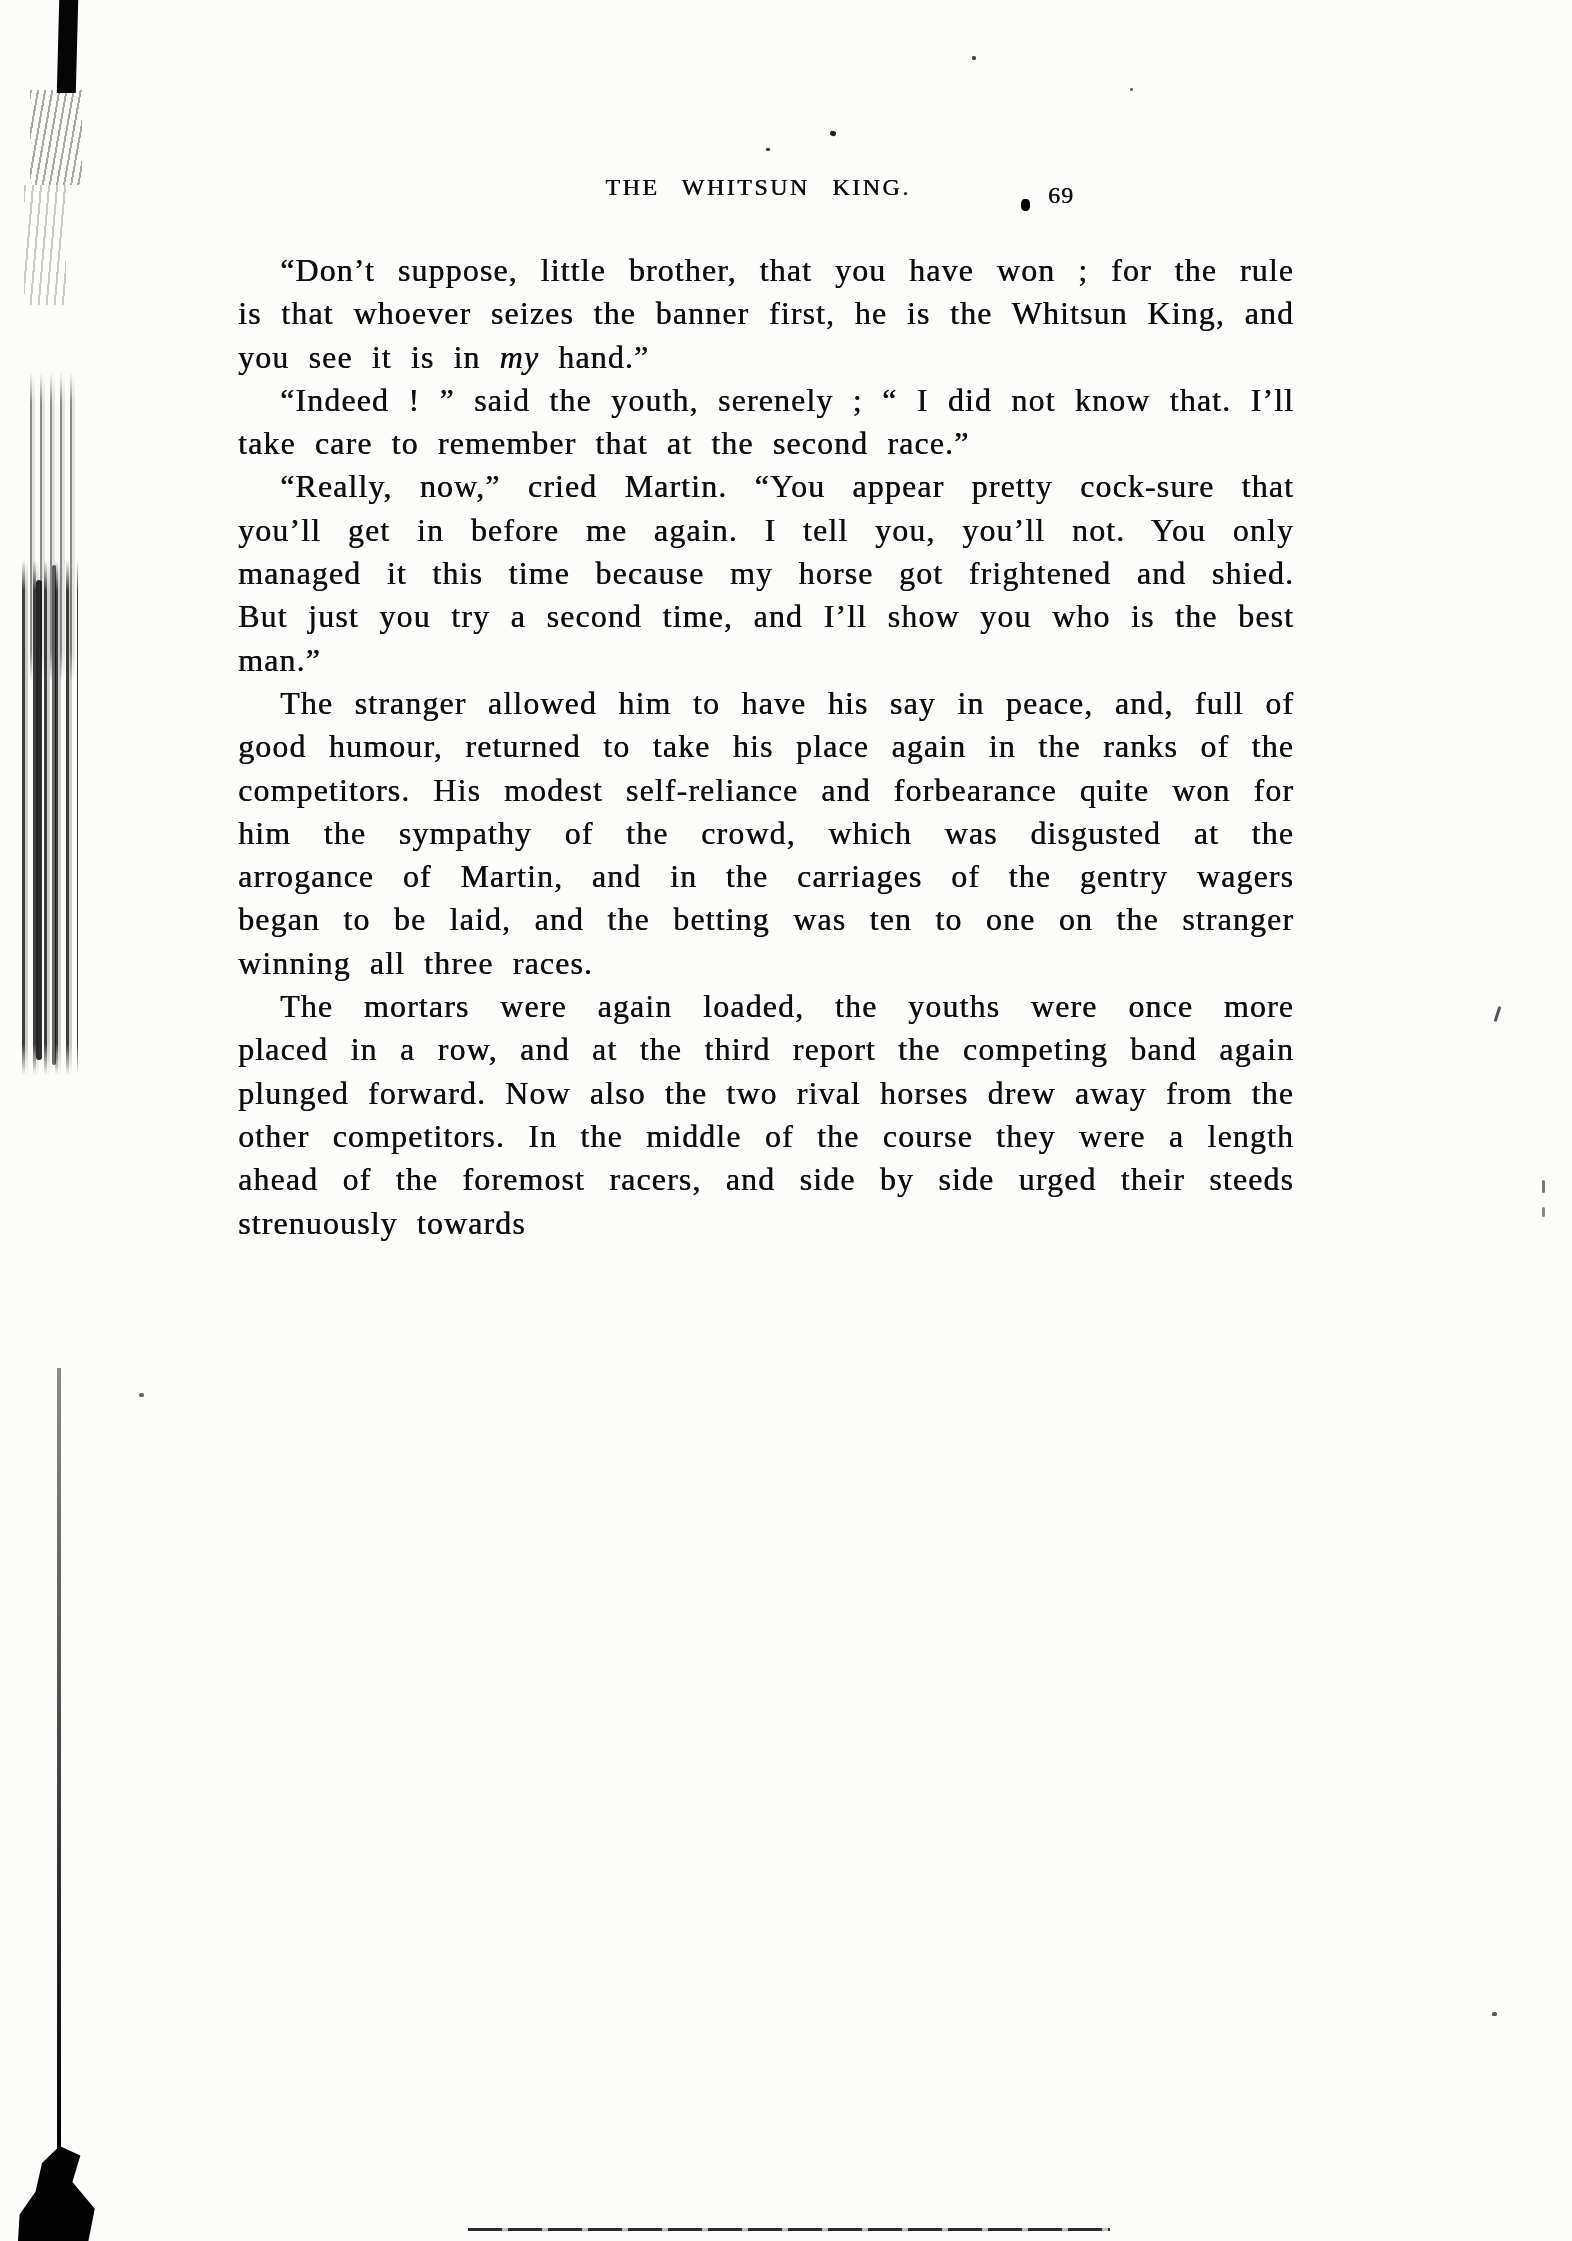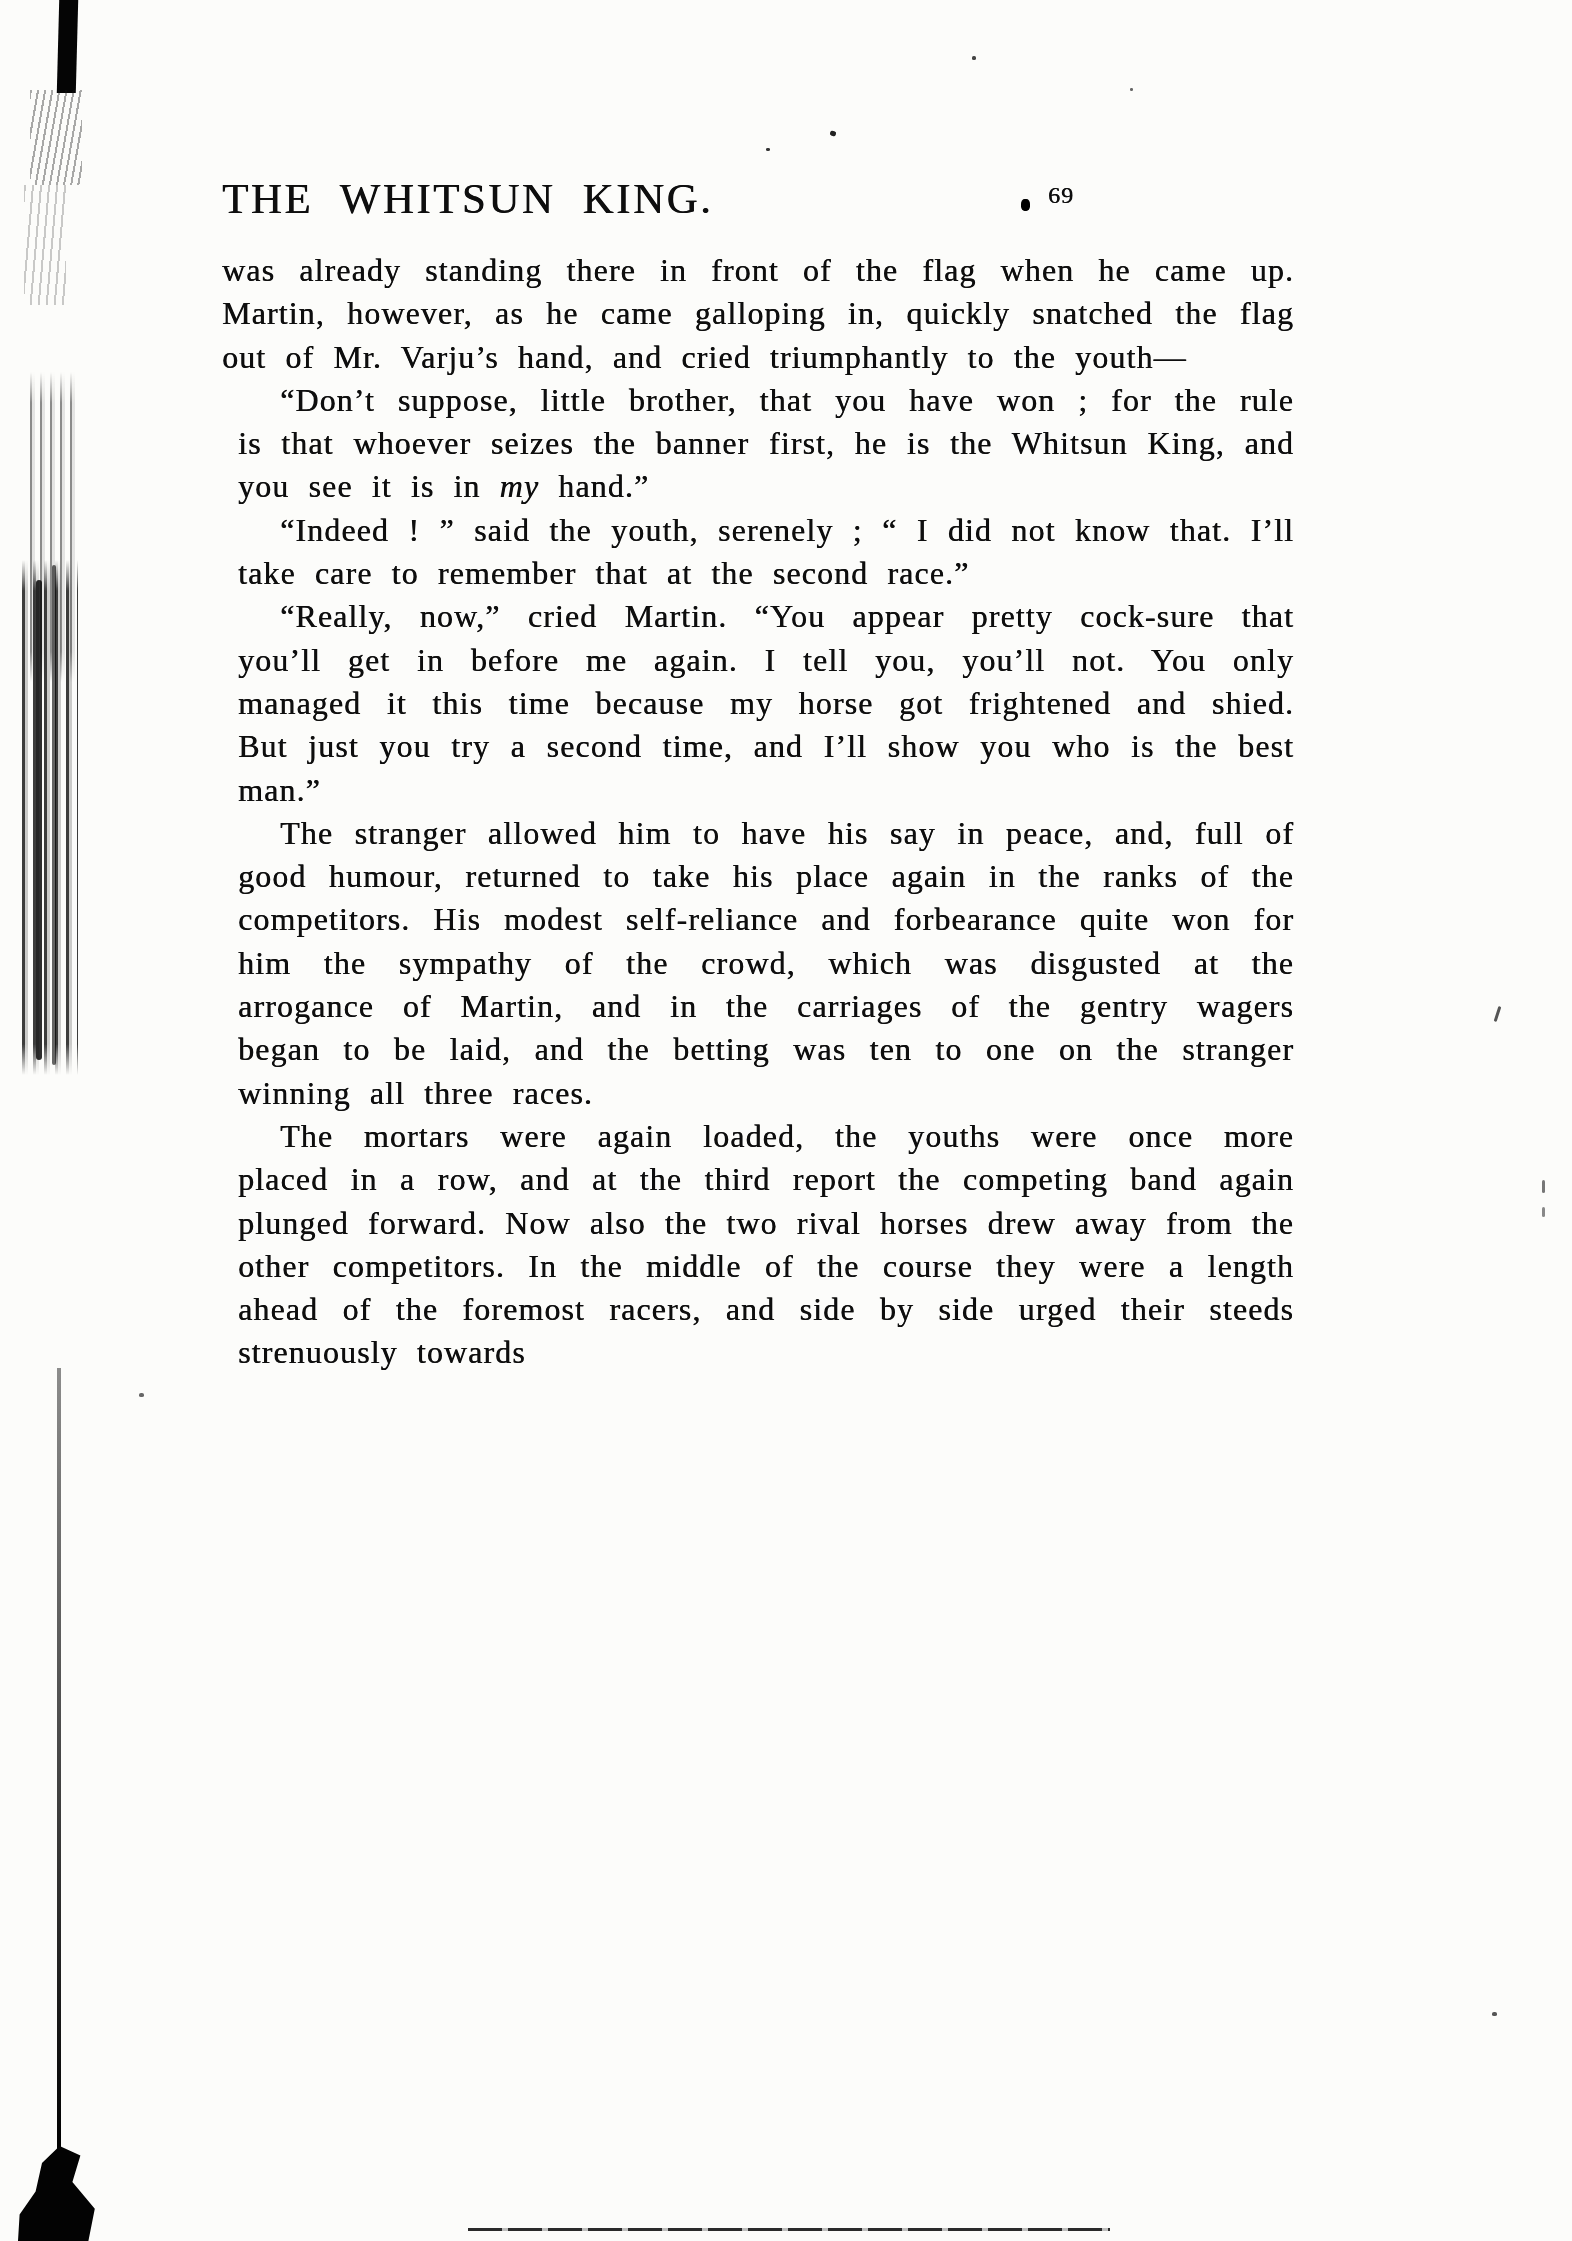--- a/index.html
+++ b/index.html
@@ -7,22 +7,22 @@
     position:relative;
     width:1572px; height:2241px;
     background:#fcfcfa;
     overflow:hidden;
     font-family:"Liberation Serif","DejaVu Serif",serif;
     color:#0e0e0e;
   }
   
   .header-row { position:absolute; left:222px; top:174px; width:1072px; height:44px; }
   .header-title {
-    display:block; 
-    font-size:43px; letter-spacing:2.5px; word-spacing:14px;
+    display:block; text-align:center;
+    font-size:24px; letter-spacing:2.5px; word-spacing:14px;
     text-shadow:0.5px 0 0 currentColor;
     white-space:nowrap;
   }
   .page-number {
     position:absolute; left:1048px; top:182px;
     font-size:24px; letter-spacing:1px;
     text-shadow:0.4px 0 0 currentColor;
   }
   
   .text-block {
@@ -64,21 +64,20 @@
 <body>
 
 <div class="page">
 
   <div class="header-row">
     <span class="header-title">THE WHITSUN KING.</span>
   </div>
   <span class="page-number">69</span>
 
   <div class="text-block">
-      <p class=""><span>was already standing there in front of the flag when he came up.  Martin, however, as he came galloping in, quickly snatched the flag out of Mr. Varju’s hand, and cried triumphantly to the youth—</span></p>
       <p class="indent"><span>“Don’t suppose, little brother, that you have won ; for the rule is that whoever seizes the banner first, he is the Whitsun King, and you see it is in </span><span class="italic">my</span><span> hand.”</span></p>
       <p class="indent"><span>“Indeed ! ” said the youth, serenely ; “ I did not know that.  I’ll take care to remember that at the second race.”</span></p>
       <p class="indent"><span>“Really, now,” cried Martin.  “You appear pretty cock-sure that you’ll get in before me again. I tell you, you’ll not.  You only managed it this time because my horse got frightened and shied. But just you try a second time, and I’ll show you who is the best man.”</span></p>
       <p class="indent"><span>The stranger allowed him to have his say in peace, and, full of good humour, returned to take his place again in the ranks of the competitors. His modest self-reliance and forbearance quite won for him the sympathy of the crowd, which was disgusted at the arrogance of Martin, and in the carriages of the gentry wagers began to be laid, and the betting was ten to one on the stranger winning all three races.</span></p>
       <p class="indent"><span>The mortars were again loaded, the youths were once more placed in a row, and at the third report the competing band again plunged forward.  Now also the two rival horses drew away from the other competitors.  In the middle of the course they were a length ahead of the foremost racers, and side by side urged their steeds strenuously towards</span></p>
     </div>
 
   <div class="artifact top-left-bar"></div>
   <div class="artifact top-left-hatch"></div>
   <div class="artifact left-streaks-upper"></div>

